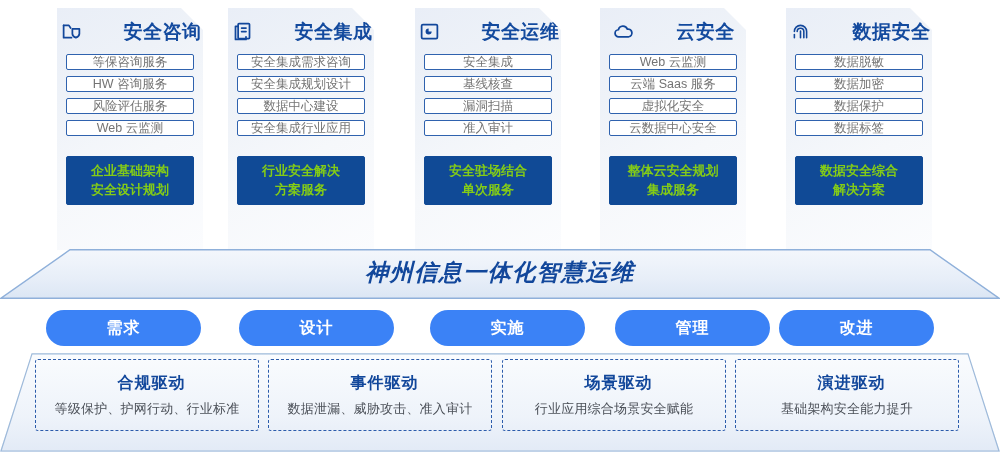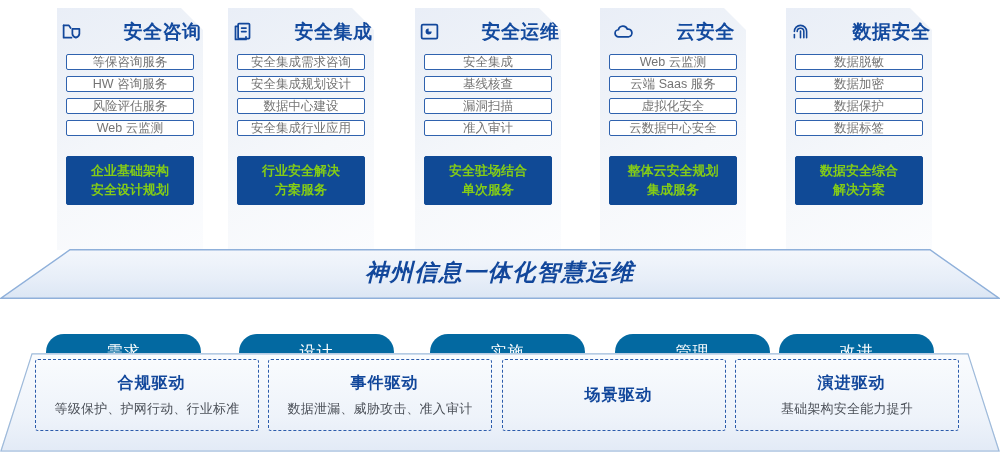--- a/index.html
+++ b/index.html
@@ -132,31 +132,30 @@
     left: 0;
     top: 310px;
     width: 1000px;
     height: 36px;
   }
   .pill {
     position: absolute;
     top: 0;
     width: 155px;
     height: 36px;
-    background: #0369a1;
+    background: #3b82f6;
     border-radius: 18px;
     display: flex;
     align-items: center;
     justify-content: center;
     color: #ffffff;
     font-size: 16px;
-    font-weight: normal;
+    font-weight: bold;
     letter-spacing: 1px;
     box-sizing: border-box;
-    margin-top: 24px;
   }
 
   
   .drivers-band {
     position: absolute;
     left: 0;
     top: 353px;
     width: 1000px;
     height: 99px;
     background: linear-gradient(180deg, #fafcfe 0%, #eef3fa 65%, #e2eaf6 100%);
@@ -347,20 +346,21 @@
     <div class="driver" style="left:35px;  width:224px;">
       <div class="driver-title">合规驱动</div>
       <div class="driver-desc">等级保护、护网行动、行业标准</div>
     </div>
     <div class="driver" style="left:268px; width:224px;">
       <div class="driver-title">事件驱动</div>
       <div class="driver-desc">数据泄漏、威胁攻击、准入审计</div>
     </div>
     <div class="driver" style="left:502px; width:224px;">
       <div class="driver-title">场景驱动</div>
+      <div class="driver-desc">行业应用综合场景安全赋能</div>
     </div>
     <div class="driver" style="left:735px; width:224px;">
       <div class="driver-title">演进驱动</div>
       <div class="driver-desc">基础架构安全能力提升</div>
     </div>
   </div>
 
 </div>
 
 </body></html>

